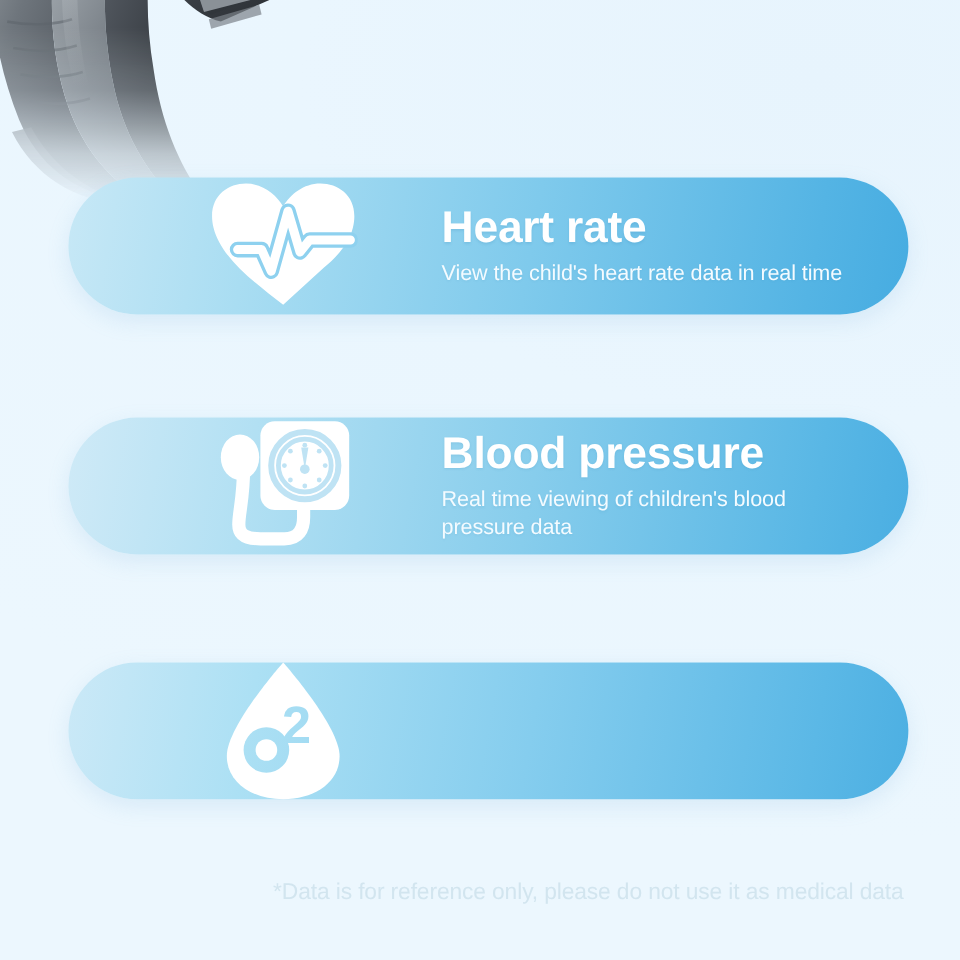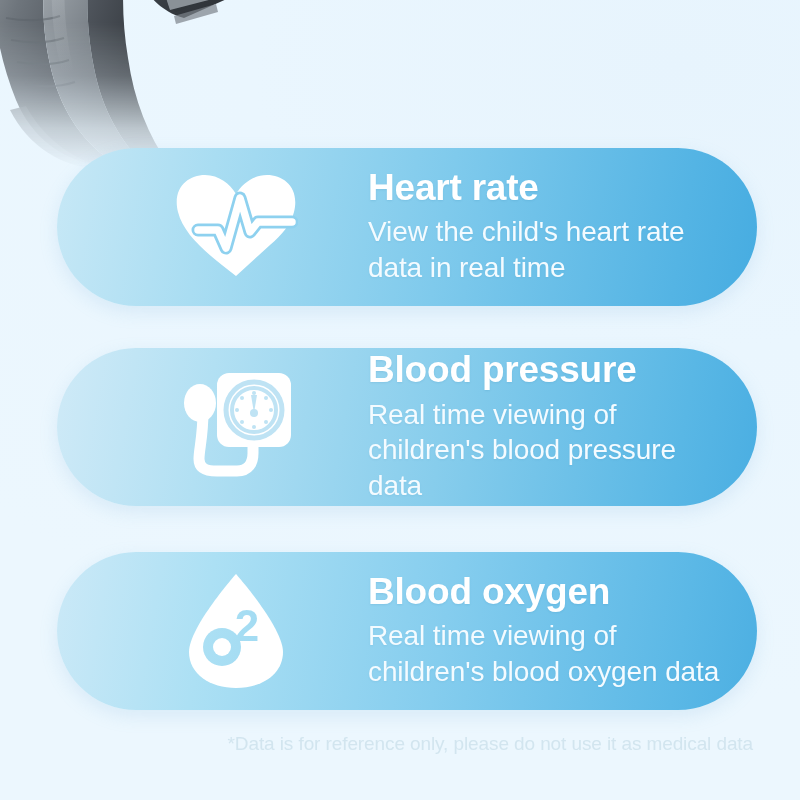--- a/index.html
+++ b/index.html
@@ -40,21 +40,21 @@
     position: absolute;
     left: 0;
     top: 0;
     width: 800px;
   }
 
   .card {
     position: absolute;
     left: 57px;
     width: 700px;
-    height: 158px;
+    height: 114px;
     border-radius: 79px;
     display: flex;
     align-items: center;
     box-sizing: border-box;
     box-shadow: 0 6px 18px rgba(120, 180, 215, 0.18);
   }
   .card-1 { top: 148px; background: linear-gradient(100deg, #c7e8f6 0%, #a9ddf2 22%, #7fcaec 55%, #54b4e4 88%, #46ace1 100%); }
   .card-2 { top: 348px; background: linear-gradient(100deg, #cfeaf7 0%, #b2e0f3 22%, #87cdec 55%, #59b7e5 88%, #4aaee2 100%); }
   .card-3 { top: 552px; background: linear-gradient(100deg, #cbe9f7 0%, #ace0f4 22%, #85cdee 55%, #5bb8e6 88%, #4cafe2 100%); }
 
@@ -80,21 +80,21 @@
     font-size: 37px;
     font-weight: bold;
     line-height: 1.05;
     letter-spacing: -0.2px;
     margin: 0 0 7px 0;
     text-shadow: 0 1px 2px rgba(60,140,185,0.18);
   }
 
   .card-desc {
     color: #f4fbff;
-    font-size: 28px;
+    font-size: 18px;
     font-weight: normal;
     line-height: 1.27;
     margin: 0;
     letter-spacing: -0.1px;
     text-shadow: 0 1px 2px rgba(60,140,185,0.12);
   }
 
   
   .disclaimer {
     position: absolute;
@@ -244,23 +244,19 @@
               <text x="63" y="70" font-family="Liberation Sans, sans-serif" font-size="44" font-weight="bold" fill="#000000" text-anchor="middle">2</text>
             </mask>
           </defs>
           <path d="M52 3
                    C 52 3, 99 56, 99 81
                    C 99 103, 78 117, 52 117
                    C 26 117, 5 103, 5 81
                    C 5 56, 52 3, 52 3 Z" fill="#ffffff" mask="url(#o2mask)"></path>
         </svg>
       </div>
-      <div class="card-text">
-        <div class="card-title">Blood oxygen</div>
-        <div class="card-desc">Real time viewing of children's blood oxygen data</div>
-      </div>
     </div>
 
   </div>
 
   <div class="disclaimer">*Data is for reference only, please do not use it as medical data</div>
 
 </div>
 
 </body></html>

